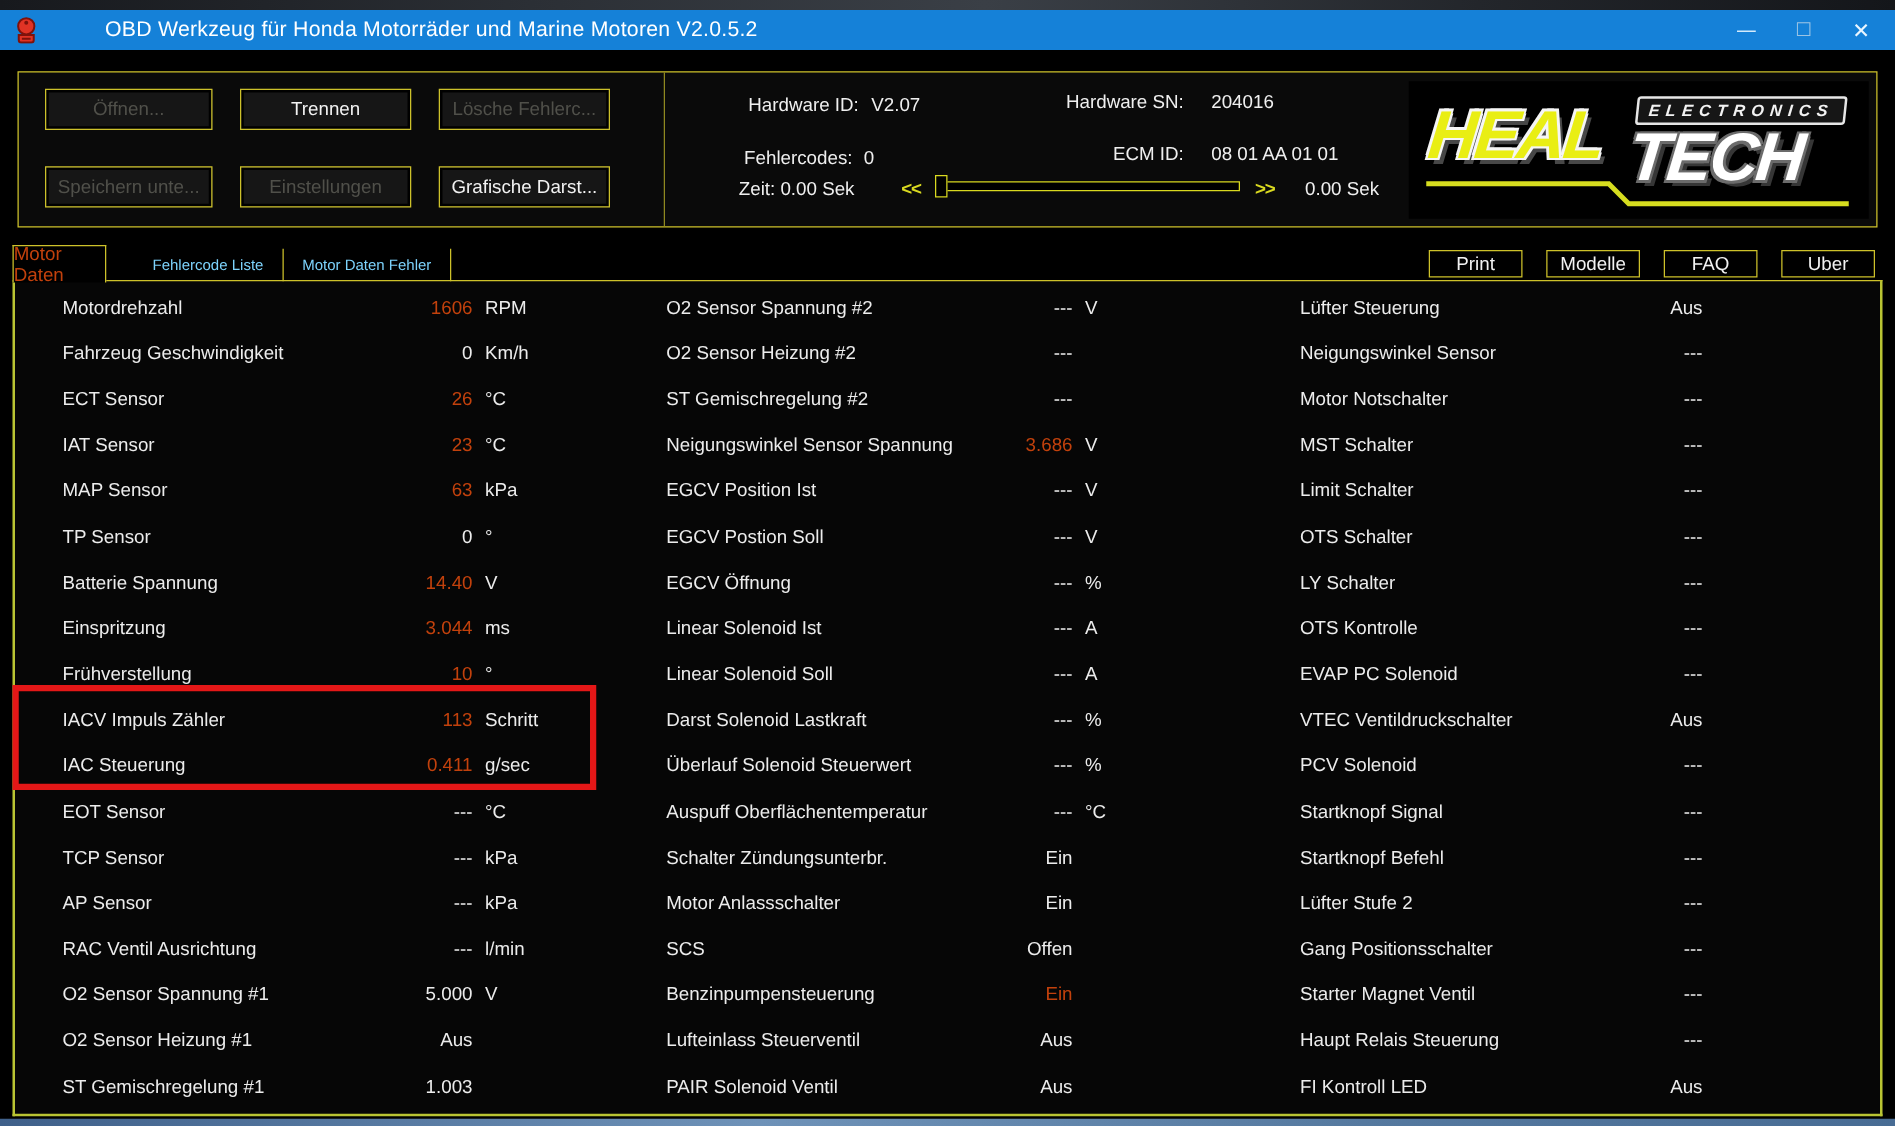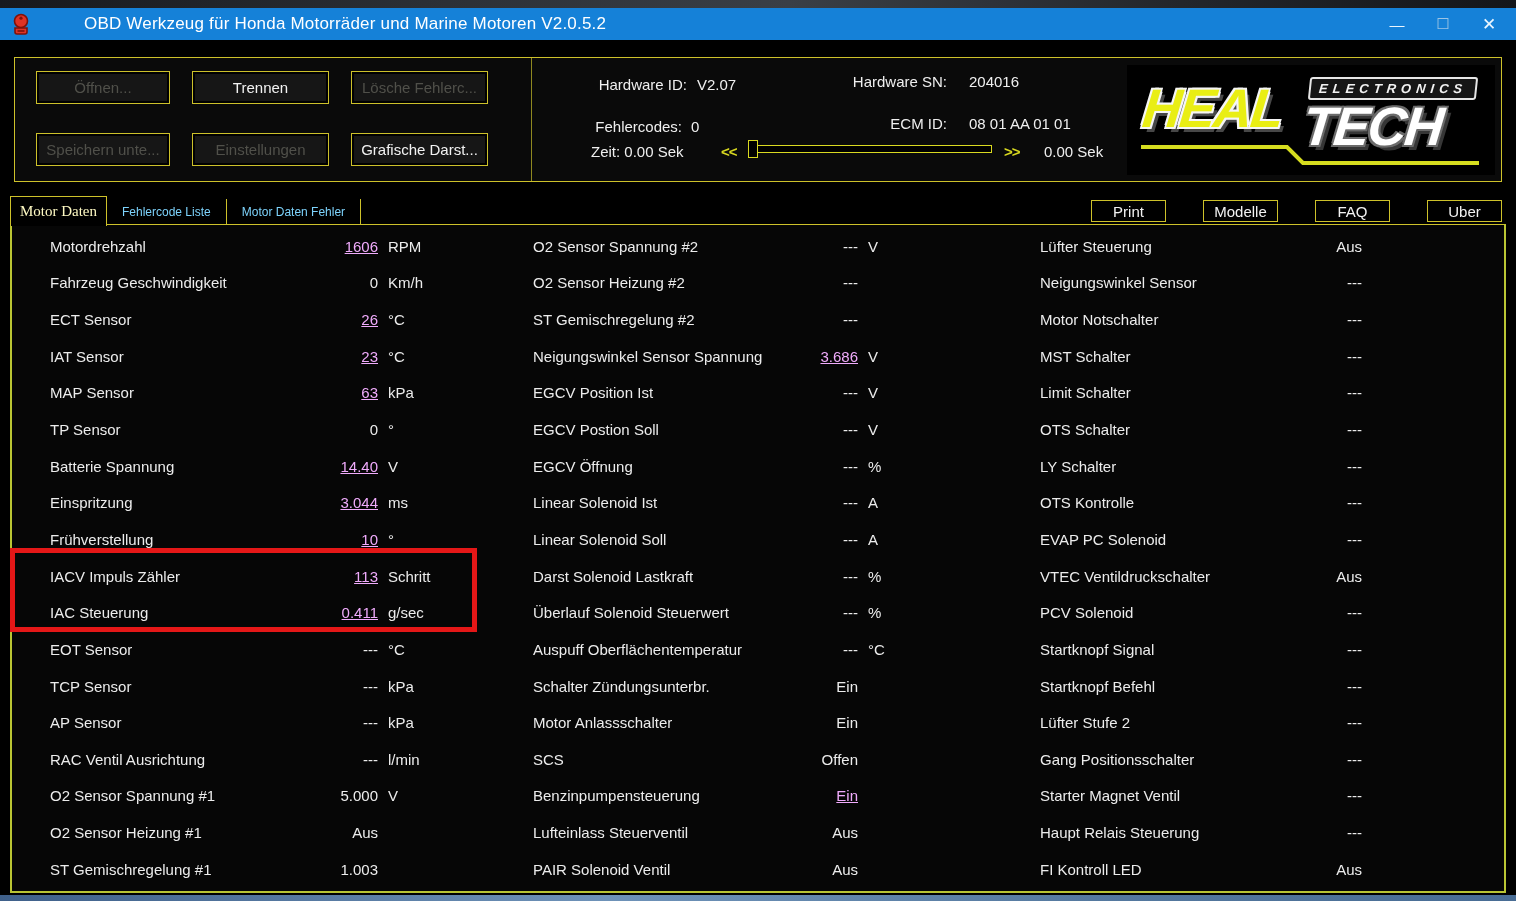--- a/index.html
+++ b/index.html
@@ -49,44 +49,44 @@
     text-shadow:-2px -2px 0 #f5f5f5,2px -2px 0 #f5f5f5,-2px 2px 0 #f5f5f5,2px 2px 0 #f5f5f5,5px 5px 0 #474747;}
   .logo .tech{position:absolute;left:176px;top:34px;font-style:italic;font-weight:900;font-size:54px;
     line-height:1;letter-spacing:-2px;color:#ffffff;transform:skewX(-6deg);
     text-shadow:-2px -2px 0 #6b6b6b,2px -2px 0 #6b6b6b,-2px 2px 0 #6b6b6b,2px 2px 0 #6b6b6b,5px 5px 0 #363636;}
   .logo .elec{position:absolute;left:182px;top:12px;font-style:italic;font-weight:700;font-size:13px;
     letter-spacing:5px;color:#f2f2f2;border:2px solid #e6e6e6;border-radius:3px;background:#161616;
     padding:2px 8px;transform:skewX(-6deg);z-index:2;}
   .logo svg{position:absolute;left:0;top:0;}
 
   
-  .tab-active{position:absolute;left:10px;top:196px;width:97px;height:30px;background:#000;
-    border:1px solid #cdc12a;border-bottom:none;z-index:3;color:#fef9c3;font-size:15px;
-    display:flex;align-items:center;justify-content:center;box-sizing:border-box;font-family:Liberation Serif, serif;}
+  .tab-active{position:absolute;left:10px;top:196px;width:75px;height:30px;background:#000;
+    border:1px solid #cdc12a;border-bottom:none;z-index:3;color:#c2410c;font-size:15px;
+    display:flex;align-items:center;justify-content:center;box-sizing:border-box;}
   .tabs-rest{position:absolute;left:107px;top:199px;height:26px;display:flex;z-index:2;}
   .tab{padding:0 15px;display:flex;align-items:center;color:#7dd3fc;font-size:12px;
     border-right:1px solid #cdc12a;}
-  .actions{position:absolute;left:1091px;top:200px;display:flex;gap:37px;z-index:3;}
+  .actions{position:absolute;left:1143px;top:200px;display:flex;gap:19px;z-index:3;}
   .abtn{width:75px;height:22px;background:#000;border:1px solid #cdc12a;color:#f2f2f2;
     font-size:15px;display:flex;align-items:center;justify-content:center;font-family:inherit;}
 
   
   .content{position:absolute;left:10px;top:224px;width:1496px;height:669px;background:#060606;
     border:2px solid #b9c433;border-top:1px solid #cdc12a;box-sizing:border-box;}
   .col{position:absolute;top:3px;}
   #col1{left:38px;}
   #col2{left:521px;}
   #col3{left:1028px;}
   .row{display:grid;height:36.65px;align-items:center;font-size:15px;}
   #col1 .row{grid-template-columns:238px 90px 90px;}
   #col2 .row{grid-template-columns:235px 90px 80px;}
   #col3 .row{grid-template-columns:232px 90px 60px;}
   .lbl{color:#ececec;white-space:nowrap;}
   .val{text-align:right;color:#ececec;white-space:nowrap;}
-  .val.red{color:#f0abfc;text-decoration:underline;}
+  .val.red{color:#c2410c;}
   .unit{color:#ececec;padding-left:10px;white-space:nowrap;}
 
   
   .annotation{position:absolute;left:10px;top:548px;width:467px;height:84px;
     border:5px solid #e41717;box-sizing:border-box;z-index:4;pointer-events:none;}
 </style>
 </head>
 <body>
 
 <div class="page">

